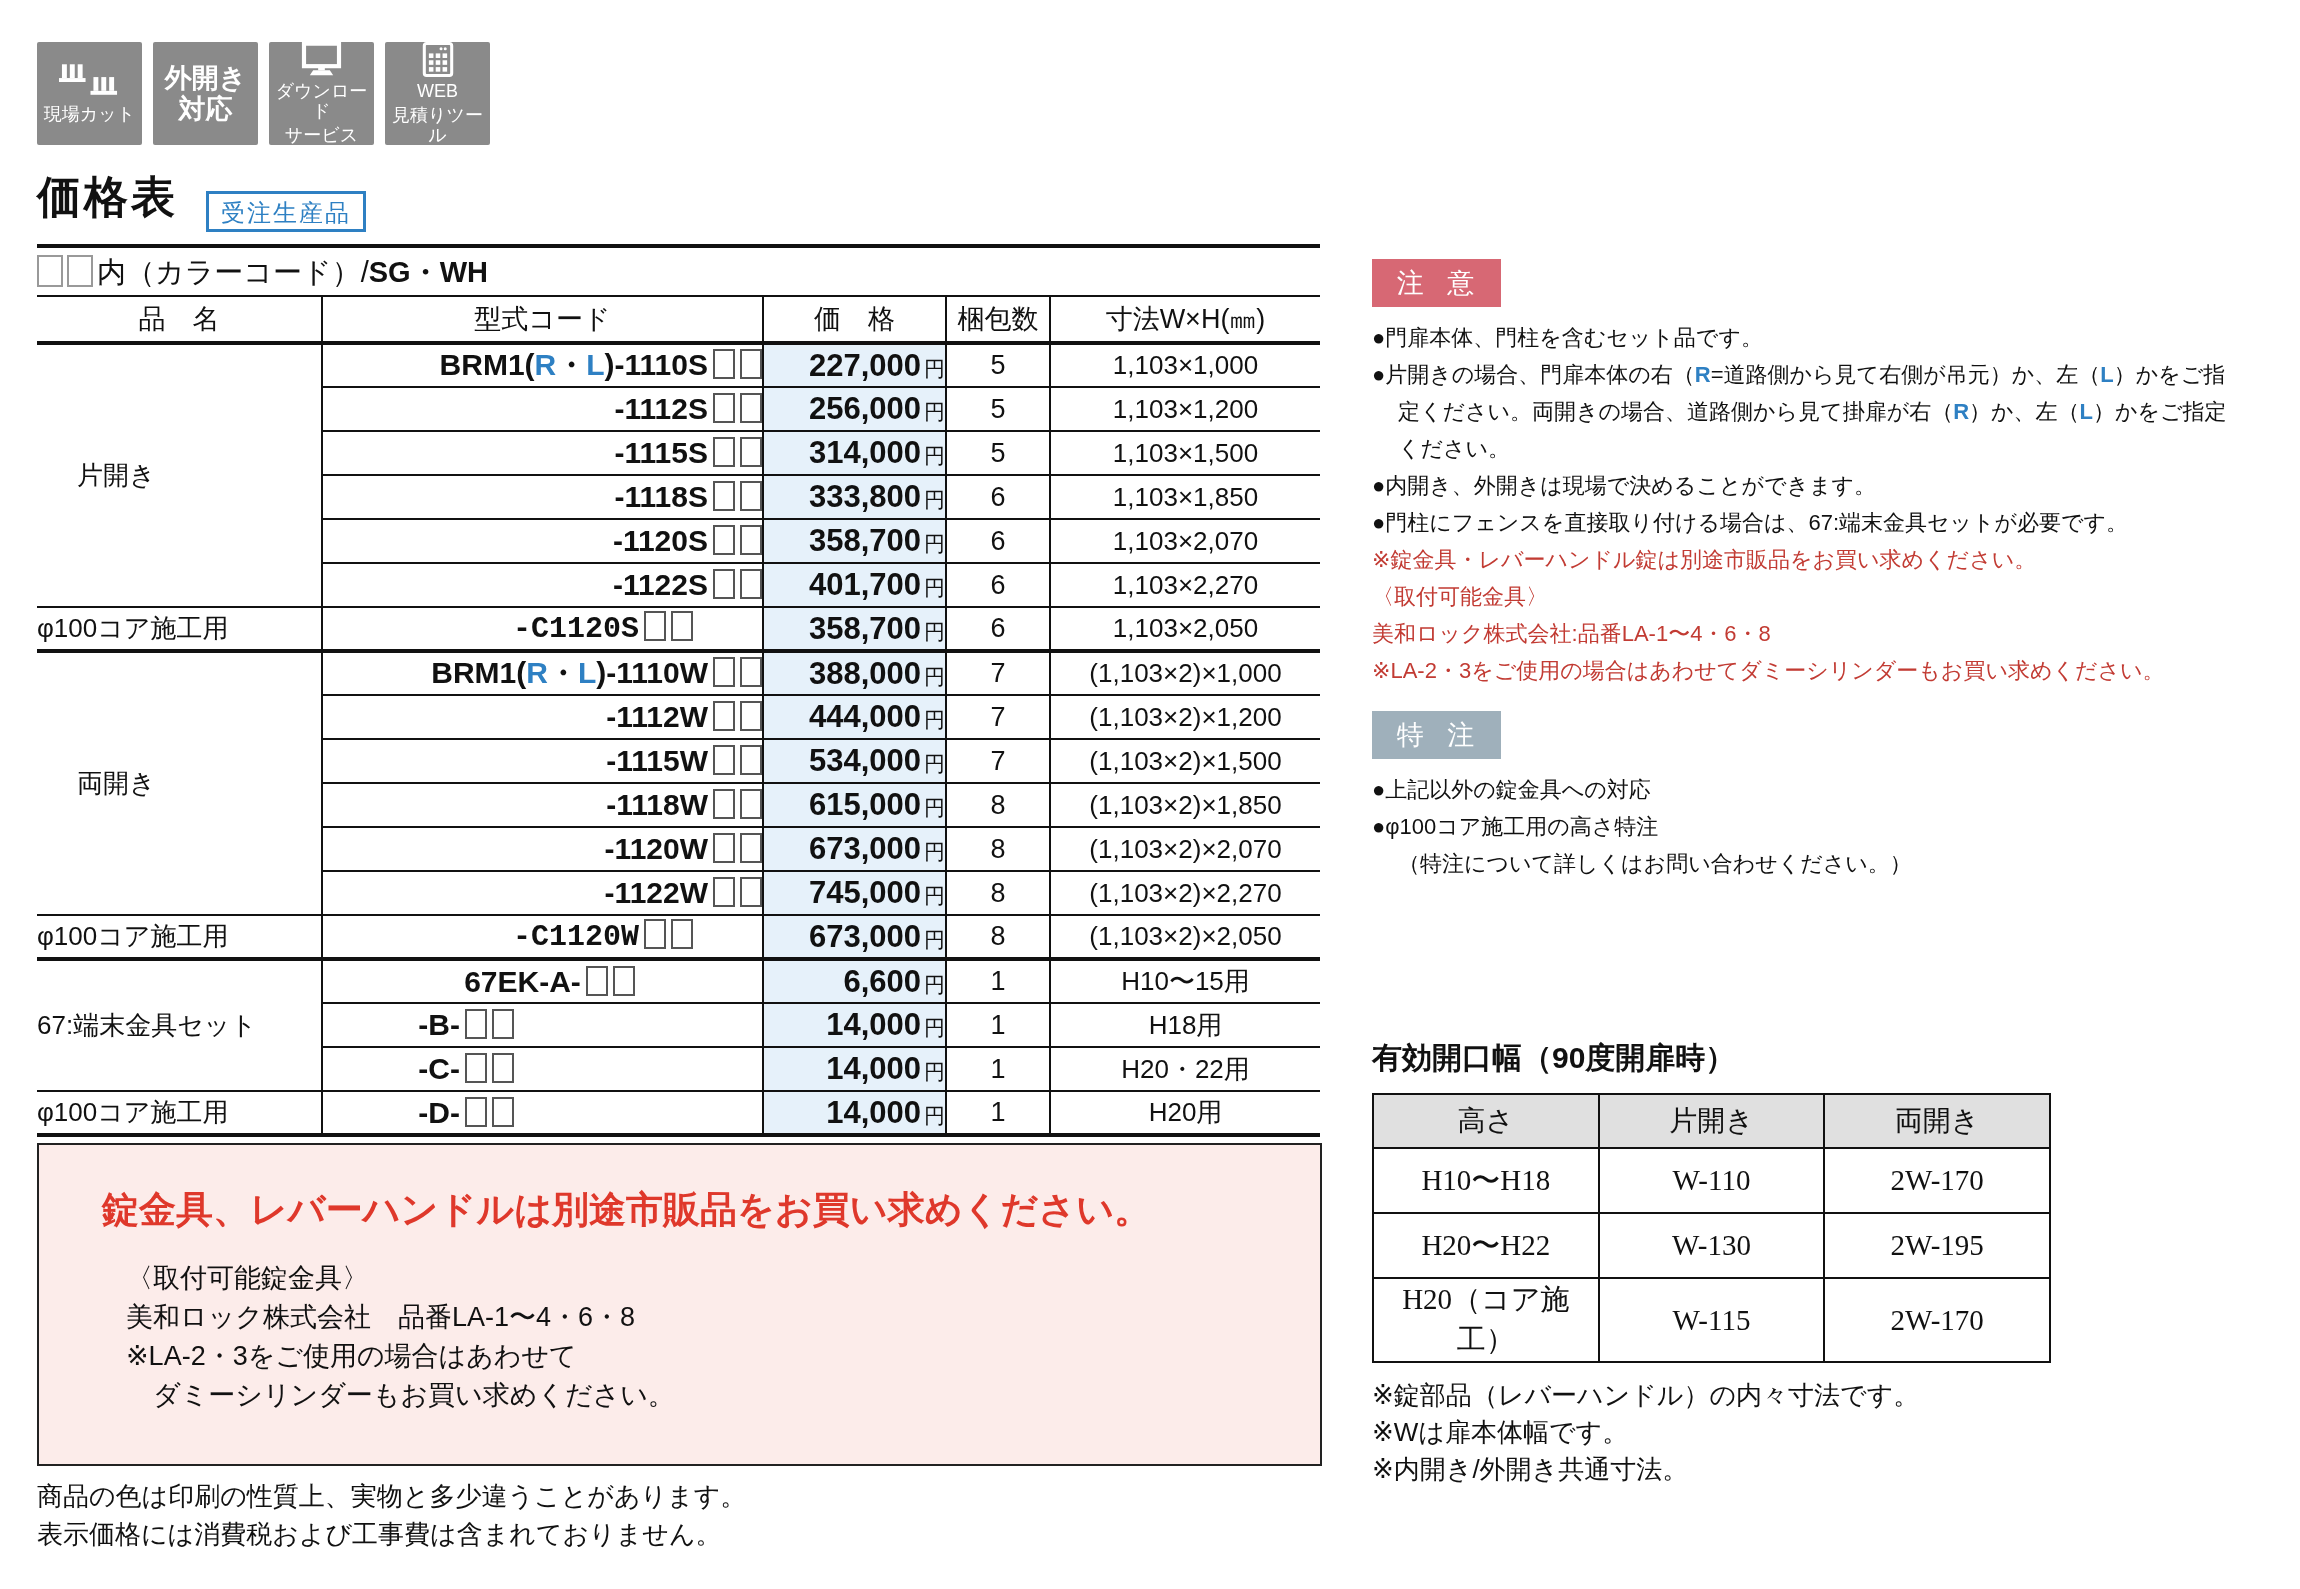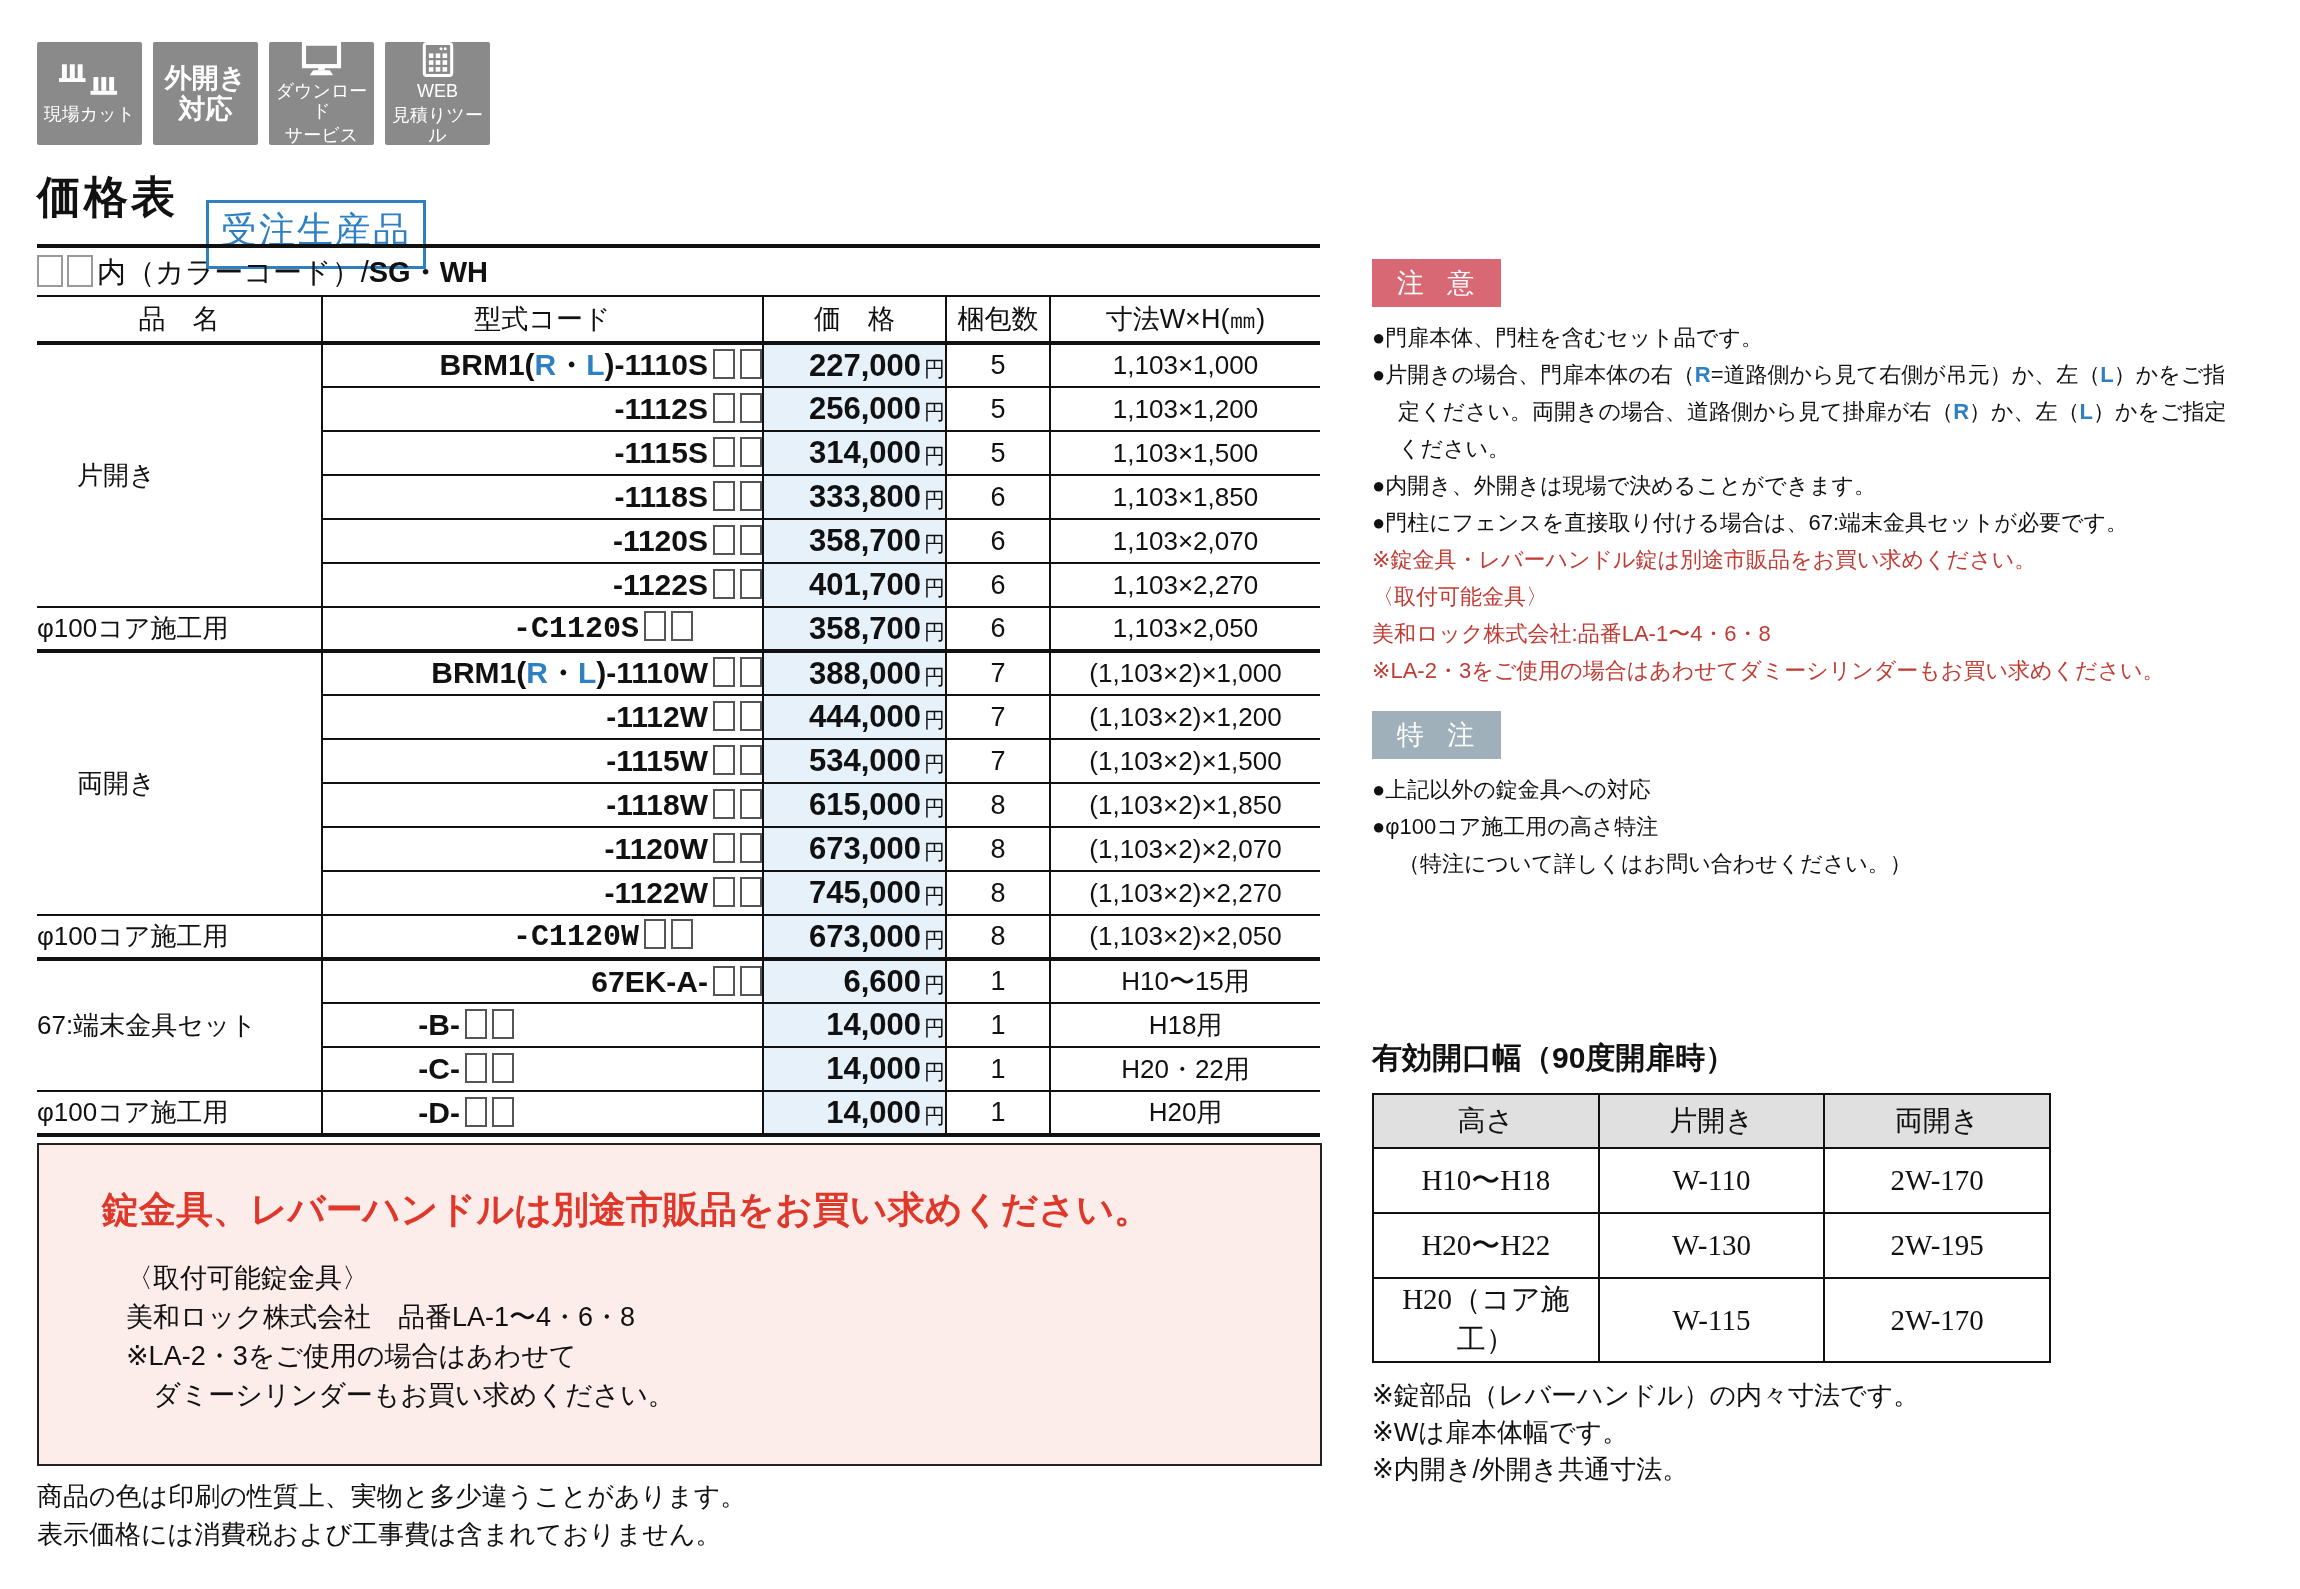--- a/index.html
+++ b/index.html
@@ -9,40 +9,40 @@
   
   .badges{position:absolute;left:37px;top:42px;display:flex;gap:11px;}
   .badge{width:105px;height:103px;background:var(--badge-gray);border-radius:2px;color:#fff;
          display:flex;flex-direction:column;align-items:center;justify-content:center;text-align:center;}
   .badge .b-icon{display:block;}
   .b-label-sm{font-size:18px;line-height:20px;margin-top:4px;}
   .b-label-lg{font-size:27px;line-height:31px;font-weight:bold;}
 
   
   .page-title{position:absolute;left:37px;top:168px;margin:0;font-size:44px;font-weight:bold;letter-spacing:3px;}
-  .order-badge{position:absolute;left:206px;top:200px;border:3px solid var(--blue);color:var(--blue);
-               font-size:36px;padding:3px 12px 11px;letter-spacing:2px;}
+  .order-badge{position:absolute;left:206px;top:191px;border:3px solid var(--blue);color:var(--blue);
+               font-size:24px;padding:3px 12px 0;letter-spacing:2px;}
   .title-rule{position:absolute;left:37px;top:244px;width:1283px;height:4px;background:#111;}
   .subtitle{position:absolute;left:37px;top:253px;font-size:29px;}
   .subtitle .bold{font-weight:bold;}
   .sub-box{display:inline-block;width:22px;height:28px;border:2px solid #999;margin-right:4px;vertical-align:-5px;background:#fff;}
 
   
   .price-table{position:absolute;left:37px;top:295px;width:1283px;border-collapse:collapse;table-layout:fixed;}
   .price-table th{font-weight:normal;font-size:27px;height:44px;border-top:2px solid #111;border-bottom:4px solid #111;padding:0;}
   .price-table td{height:44px;padding:0;border-bottom:2px solid #111;box-sizing:border-box;vertical-align:middle;}
   .price-table .bl{border-left:2px solid #111;}
   .price-table tr.thick-top td{border-top:4px solid #111;}
   .price-table tbody tr:last-child td{border-bottom:4px solid #111;}
   .name-cell{font-size:26px;text-align:left;padding-left:12px;}
   .name-cell.pad{padding-left:40px;}
   .code-cell{font-size:30px;font-weight:bold;text-align:right;padding-right:95px;white-space:nowrap;}
   .code-cell.rc{padding-right:69px;font-family:Liberation Mono, monospace;}
   .code-cell.r3{padding-right:248px;}
-  .code-cell.left{text-align:right;padding-left:14px;}
+  .code-cell.left{text-align:center;padding-left:14px;}
   .code-cell .rl{color:var(--blue);}
   .ph-box{display:inline-block;width:22px;height:30px;border:2px solid #555;margin-left:5px;vertical-align:-4px;background:#fff;box-sizing:border-box;}
   .price-cell{background:var(--price-bg);text-align:right;padding-right:10px;white-space:nowrap;}
   .price-cell .pnum{font-size:31px;font-weight:bold;}
   .price-cell .yen{font-size:21px;margin-left:3px;}
   .pack-cell{font-size:27px;text-align:center;}
   .size-cell{font-size:26px;text-align:center;}
 
   
   .notice-col{position:absolute;left:1372px;top:259px;width:863px;}

